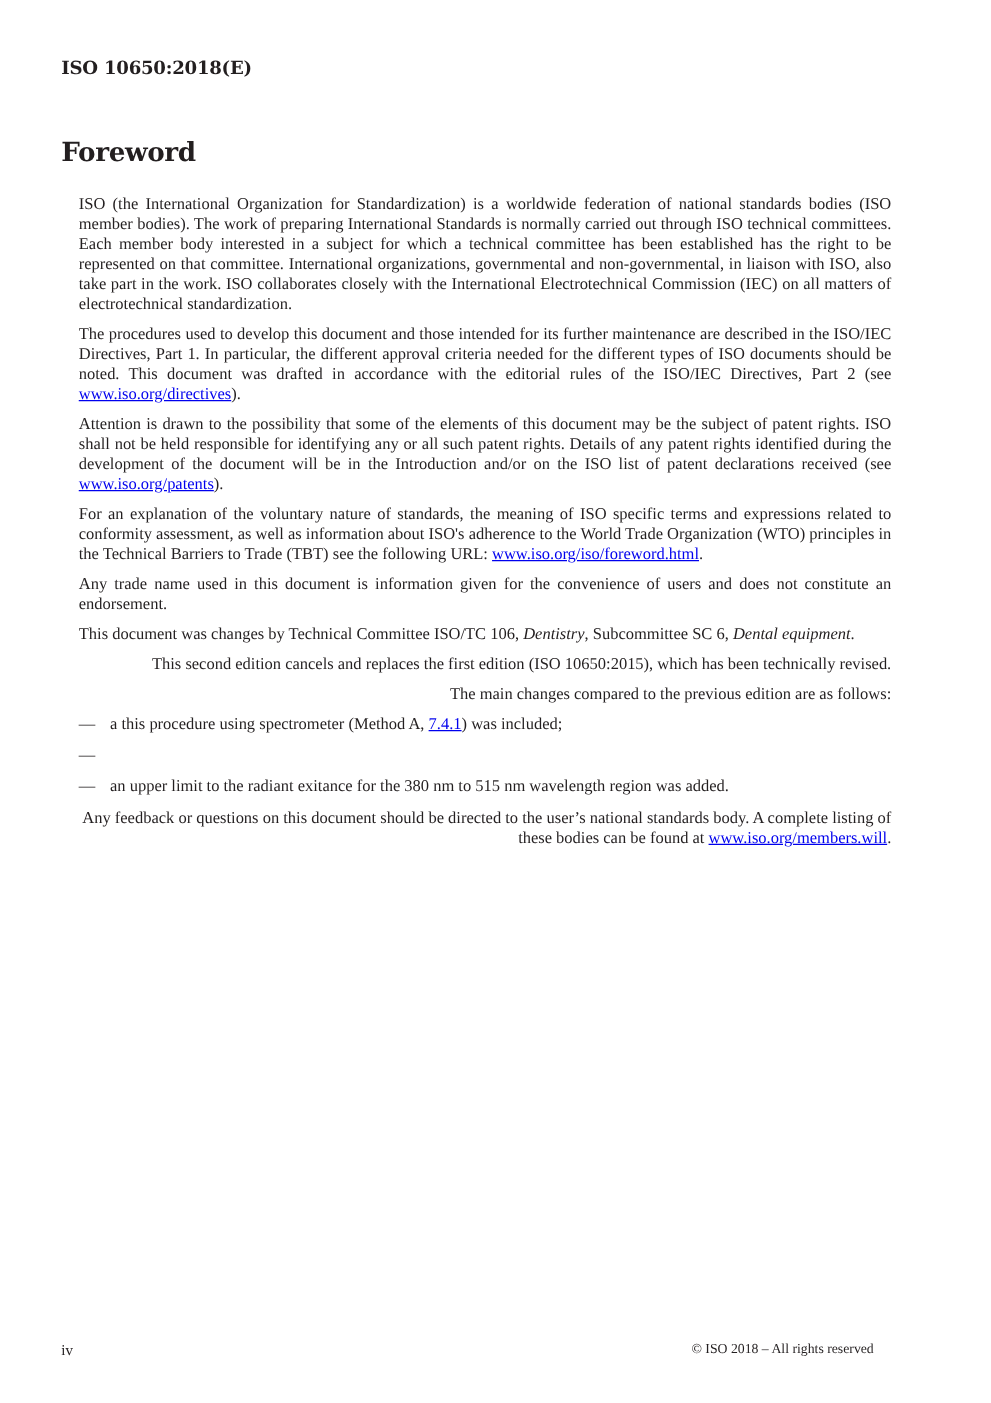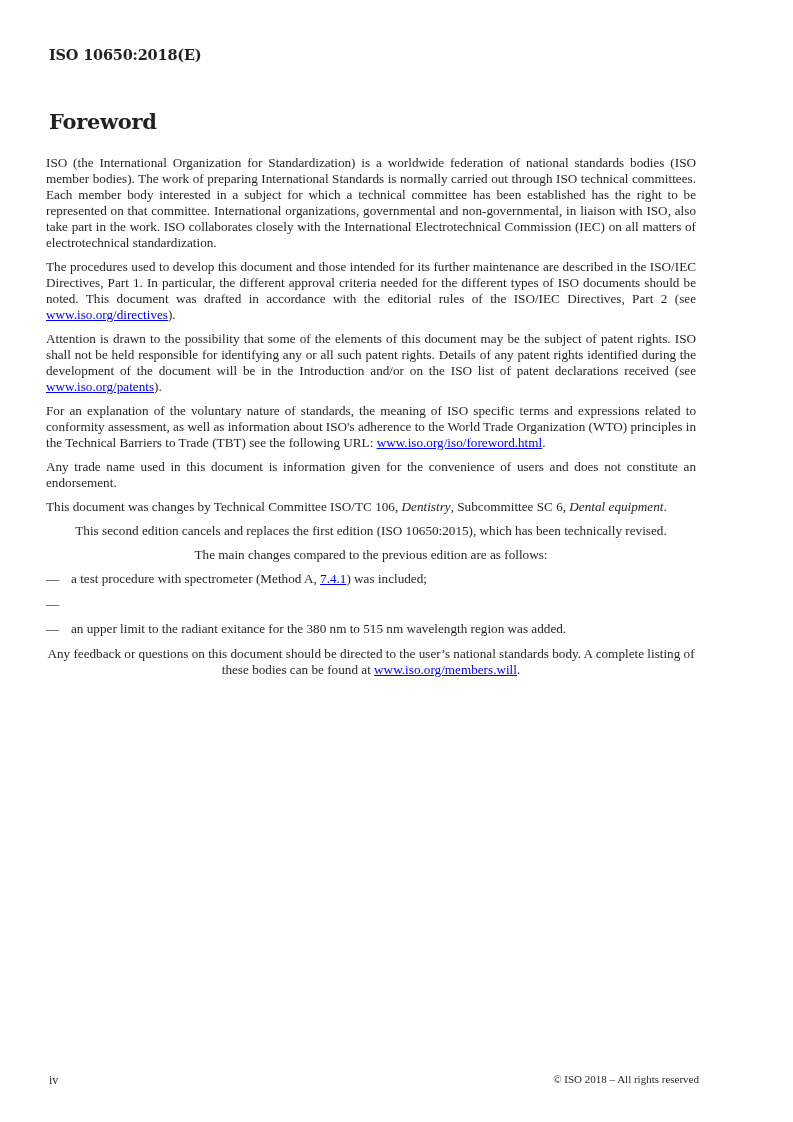--- a/index.html
+++ b/index.html
@@ -2,23 +2,23 @@
 <html><head>
 <meta charset="utf-8">
 <style>
   html, body { margin: 0; padding: 0; background: #ffffff; }
   body { width: 793px; height: 1122px; position: relative; overflow: hidden;
          font-family: "Liberation Serif", "DejaVu Serif", serif; color: #231f20; }
   .header { position: absolute; left: 49px; top: 46px; font-weight: bold; font-size: 14.5px;
             font-family: "DejaVu Serif", serif; letter-spacing: -0.2px; }
   .title { position: absolute; left: 49px; top: 109px; font-weight: bold; font-size: 21px;
            font-family: "DejaVu Serif", serif; margin: 0; letter-spacing: -0.3px; }
-  .body { position: absolute; left: 46px; top: 155px; width: 650px; font-size: 13.2px; line-height: 16px; }
+  .body { position: absolute; left: 63px; top: 155px; width: 650px; font-size: 13.2px; line-height: 16px; }
   .body p { margin: 0 0 8px 0; text-align: justify; }
-  .body p.nojust { text-align: center; }
+  .body p.nojust { text-align: right; }
   a { color: #0000ee; text-decoration: underline; }
   .dash-item { display: flex; margin: 0 0 9px 0; }
   .dash { width: 25px; flex: none; }
   .footer-left { position: absolute; left: 49px; top: 1073px; font-size: 12px; }
   .footer-right { position: absolute; right: 94px; top: 1073px; font-size: 11px; }
 </style>
 </head>
 <body>
 
 <div class="header">ISO 10650:2018(E)</div>
@@ -36,21 +36,21 @@
   <p>Any trade name used in this document is information given for the convenience of users and does not constitute an endorsement.</p>
 
   <p><span>This document was changes by Technical Committee ISO/TC 106, </span><em>Dentistry</em><span>, Subcommittee SC 6, </span><em>Dental equipment</em><span>.</span></p>
 
   <p class="nojust">This second edition cancels and replaces the first edition (ISO 10650:2015), which has been technically revised.</p>
 
   <p class="nojust">The main changes compared to the previous edition are as follows:</p>
 
   <div class="dash-item">
     <span class="dash">—</span>
-    <span><span>a test procedure with spectrometer (Method A, </span><a href="#">7.4.1</a><span>) was included;</span></span>
+    <span><span>a this procedure using spectrometer (Method A, </span><a href="#">7.4.1</a><span>) was included;</span></span>
   </div>
   <div class="dash-item">
     <span class="dash">—</span>
   </div>
   <div class="dash-item">
     <span class="dash">—</span>
     <span>an upper limit to the radiant exitance for the 380 nm to 515 nm wavelength region was added.</span>
   </div>
 
   <p class="nojust"><span>Any feedback or questions on this document should be directed to the user’s national standards body. A complete listing of these bodies can be found at </span><a href="#">www.iso.org/members.will</a><span>.</span></p>

